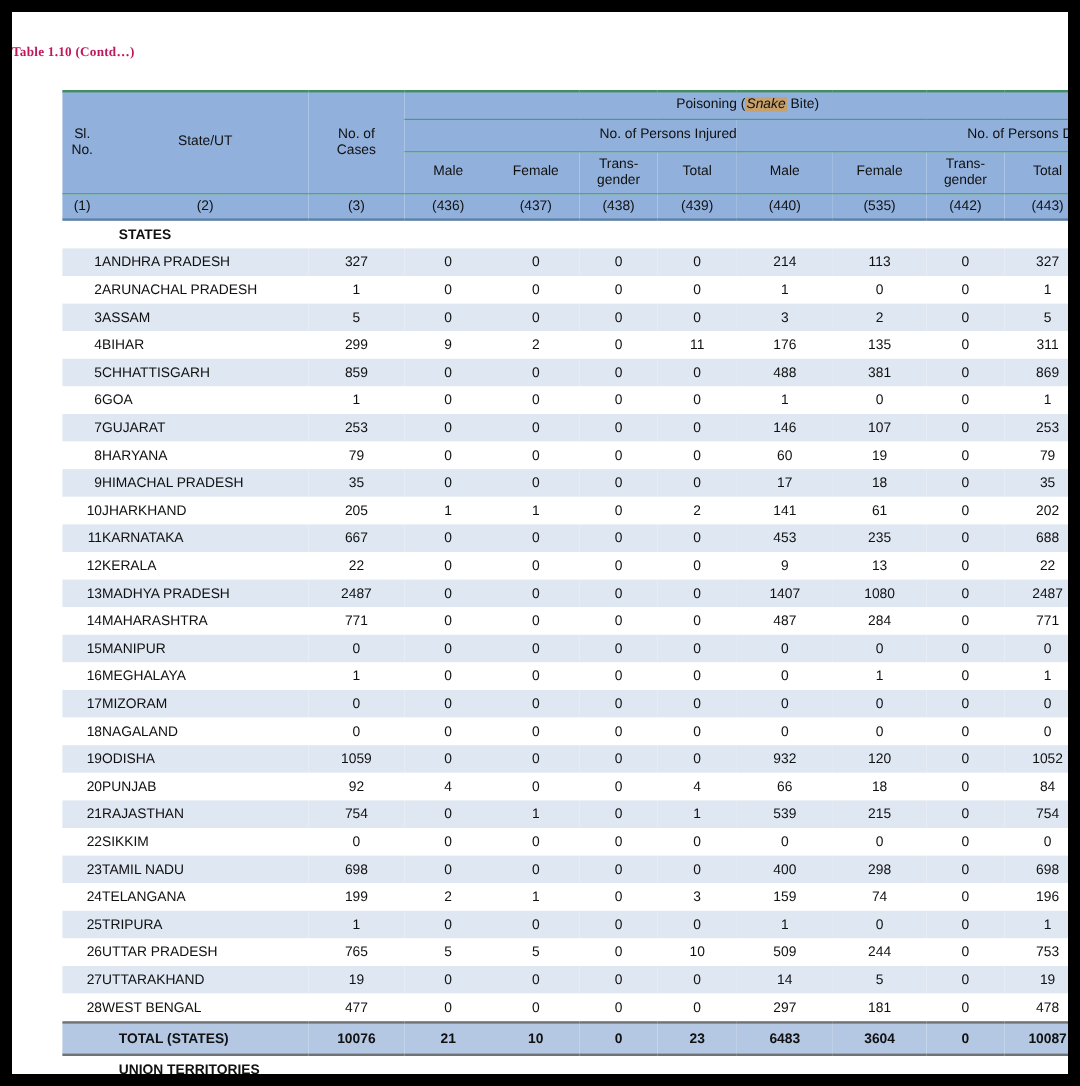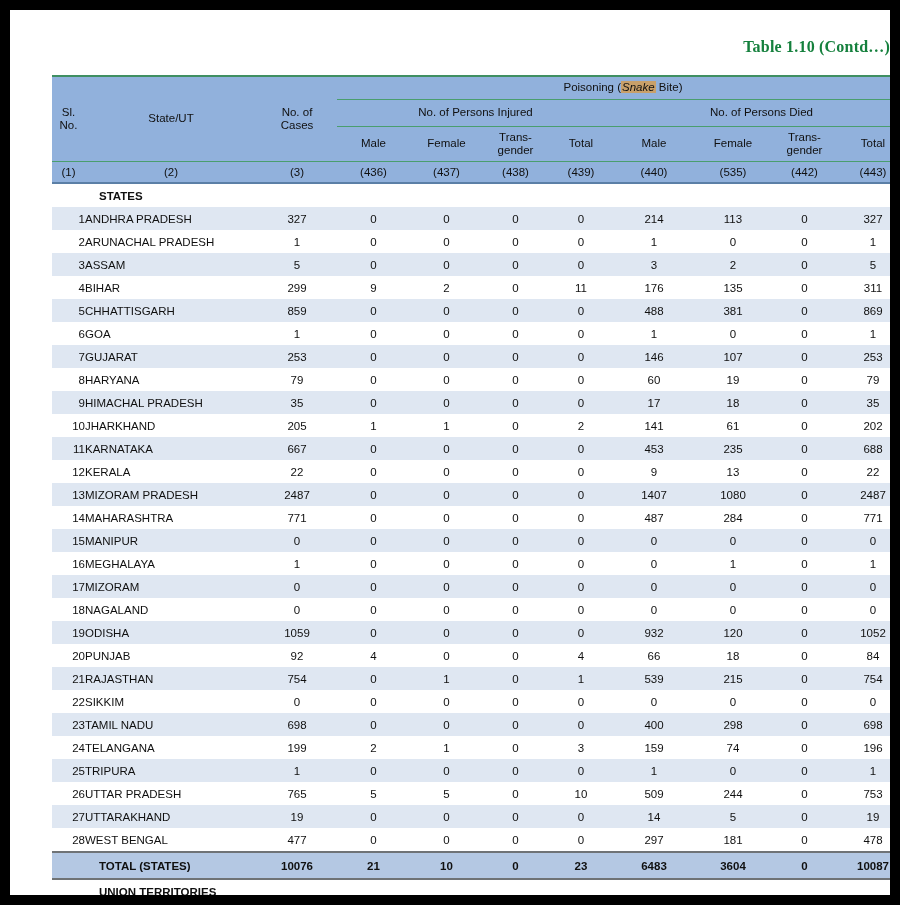--- a/index.html
+++ b/index.html
@@ -20,25 +20,25 @@
     width: 880px;
     height: 885px;
     background: #ffffff;
     overflow: hidden;
   }
   .doc-title {
     position: absolute;
     left: 0;
     top: 28px;
     width: 880px;
-    text-align: right;
+    text-align: left;
     font-family: "Liberation Serif", serif;
     font-weight: bold;
-    font-size: 16px;
-    color: #15803d;
+    font-size: 11px;
+    color: #be185d;
     letter-spacing: 0.2px;
   }
   .table-wrap {
     position: absolute;
     left: 42px;
     top: 65px;
     width: 797px;
   }
   table.data {
     border-collapse: collapse;
@@ -64,20 +64,21 @@
     line-height: 1.15;
   }
   .hdr-top-line { border-top: 2px solid #3f8f62; }
   .hdr-group {
     border-bottom: 1.5px solid #4a9e6e;
     height: 22px;
   }
   .hdr-sub {
     border-bottom: 1.5px solid #4a9e6e;
     height: 26px;
+    text-align: right;
   }
   .hdr-leaf {
     height: 34px;
     border-bottom: 1.5px solid #4a9e6e;
   }
   .hdr-stub {
     border-bottom: 1.5px solid #4a9e6e;
   }
   .hdr-num {
     background: #91b1dc;
@@ -366,21 +367,21 @@
             <td class="c-num">0</td>
             <td class="c-num">0</td>
             <td class="c-num">0</td>
             <td class="c-num">9</td>
             <td class="c-num">13</td>
             <td class="c-num">0</td>
             <td class="c-num">22</td>
           </tr>
           <tr class="r-odd">
             <td class="c-sl">13</td>
-            <td class="c-name">MIZORAM PRADESH</td>
+            <td class="c-name">MADHYA PRADESH</td>
             <td class="c-num">2487</td>
             <td class="c-num">0</td>
             <td class="c-num">0</td>
             <td class="c-num">0</td>
             <td class="c-num">0</td>
             <td class="c-num">1407</td>
             <td class="c-num">1080</td>
             <td class="c-num">0</td>
             <td class="c-num">2487</td>
           </tr>

